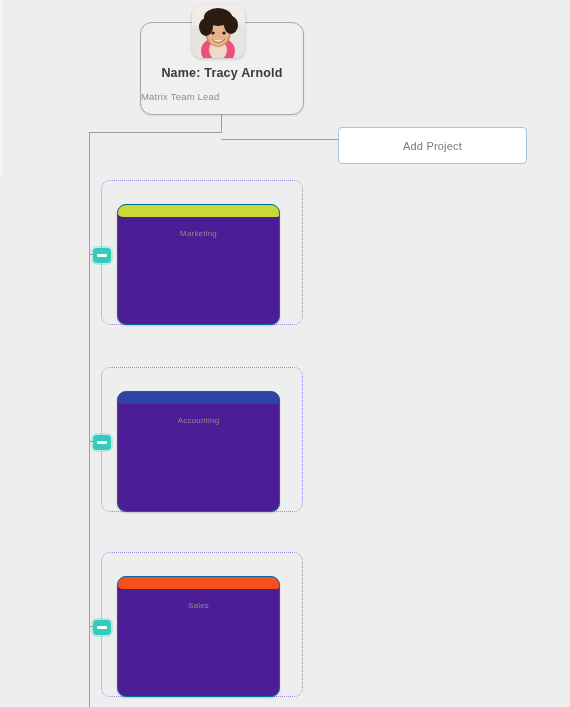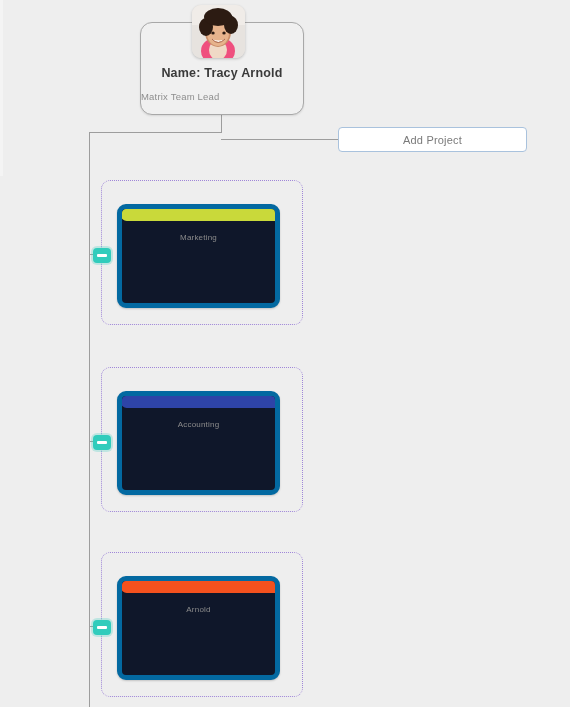--- a/index.html
+++ b/index.html
@@ -35,34 +35,34 @@
     position: absolute; left: 0; right: 0; top: 43px; text-align: center;
     font-size: 12.5px; font-weight: bold; color: #3a3a3a; letter-spacing: .2px;
   }
   .person-role {
     position: absolute; left: 0; right: 0; top: 68px; text-align: left;
     font-size: 9.5px; color: #8e8e8e; letter-spacing: .2px;
   }
 
   
   .add-project {
-    position: absolute; left: 338px; top: 127px; width: 189px; height: 25px;
+    position: absolute; left: 338px; top: 127px; width: 189px; height: 37px;
     background: #ffffff; border: 1px solid #a9c2dd; border-radius: 4px;
     display: flex; align-items: center; justify-content: center;
     font-size: 11px; color: #7a7a7a; letter-spacing: .2px; cursor: pointer;
   }
 
   
   .group {
     position: absolute; left: 101px; width: 202px; height: 145px;
     border: 1px dotted #9f86d8; border-radius: 9px;
   }
   .proj-card {
-    position: absolute; left: 15px; top: 23px; width: 163px; height: 104px;
-    background: #0f172a; border: 5px solid #0369a1; border-radius: 9px;
+    position: absolute; left: 15px; top: 23px; width: 163px; height: 121px;
+    background: #4c1d95; border: 1px solid #0369a1; border-radius: 9px;
     box-shadow: 0 1px 2px rgba(0,0,0,.18);
     overflow: hidden;
   }
   .proj-bar {
     position: absolute; left: -1px; top: -1px; width: 165px; height: 13px;
     border-radius: 9px 9px 7px 7px;
   }
   .proj-label {
     position: absolute; left: 0; right: 0; top: 24px; text-align: center;
     font-size: 8px; color: #8b8b8b; letter-spacing: .2px;
@@ -136,17 +136,17 @@
       <div class="proj-label">Accounting</div>
     </div>
   </div>
 
   <div class="group" style="top:552px;">
     <div class="collapse-handle" style="top:67px;">
       <span class="bar"></span>
     </div>
     <div class="proj-card">
       <div class="proj-bar" style="background:#f4511e;"></div>
-      <div class="proj-label">Arnold</div>
+      <div class="proj-label">Sales</div>
     </div>
   </div>
 
 </div>
 
 </body></html>

